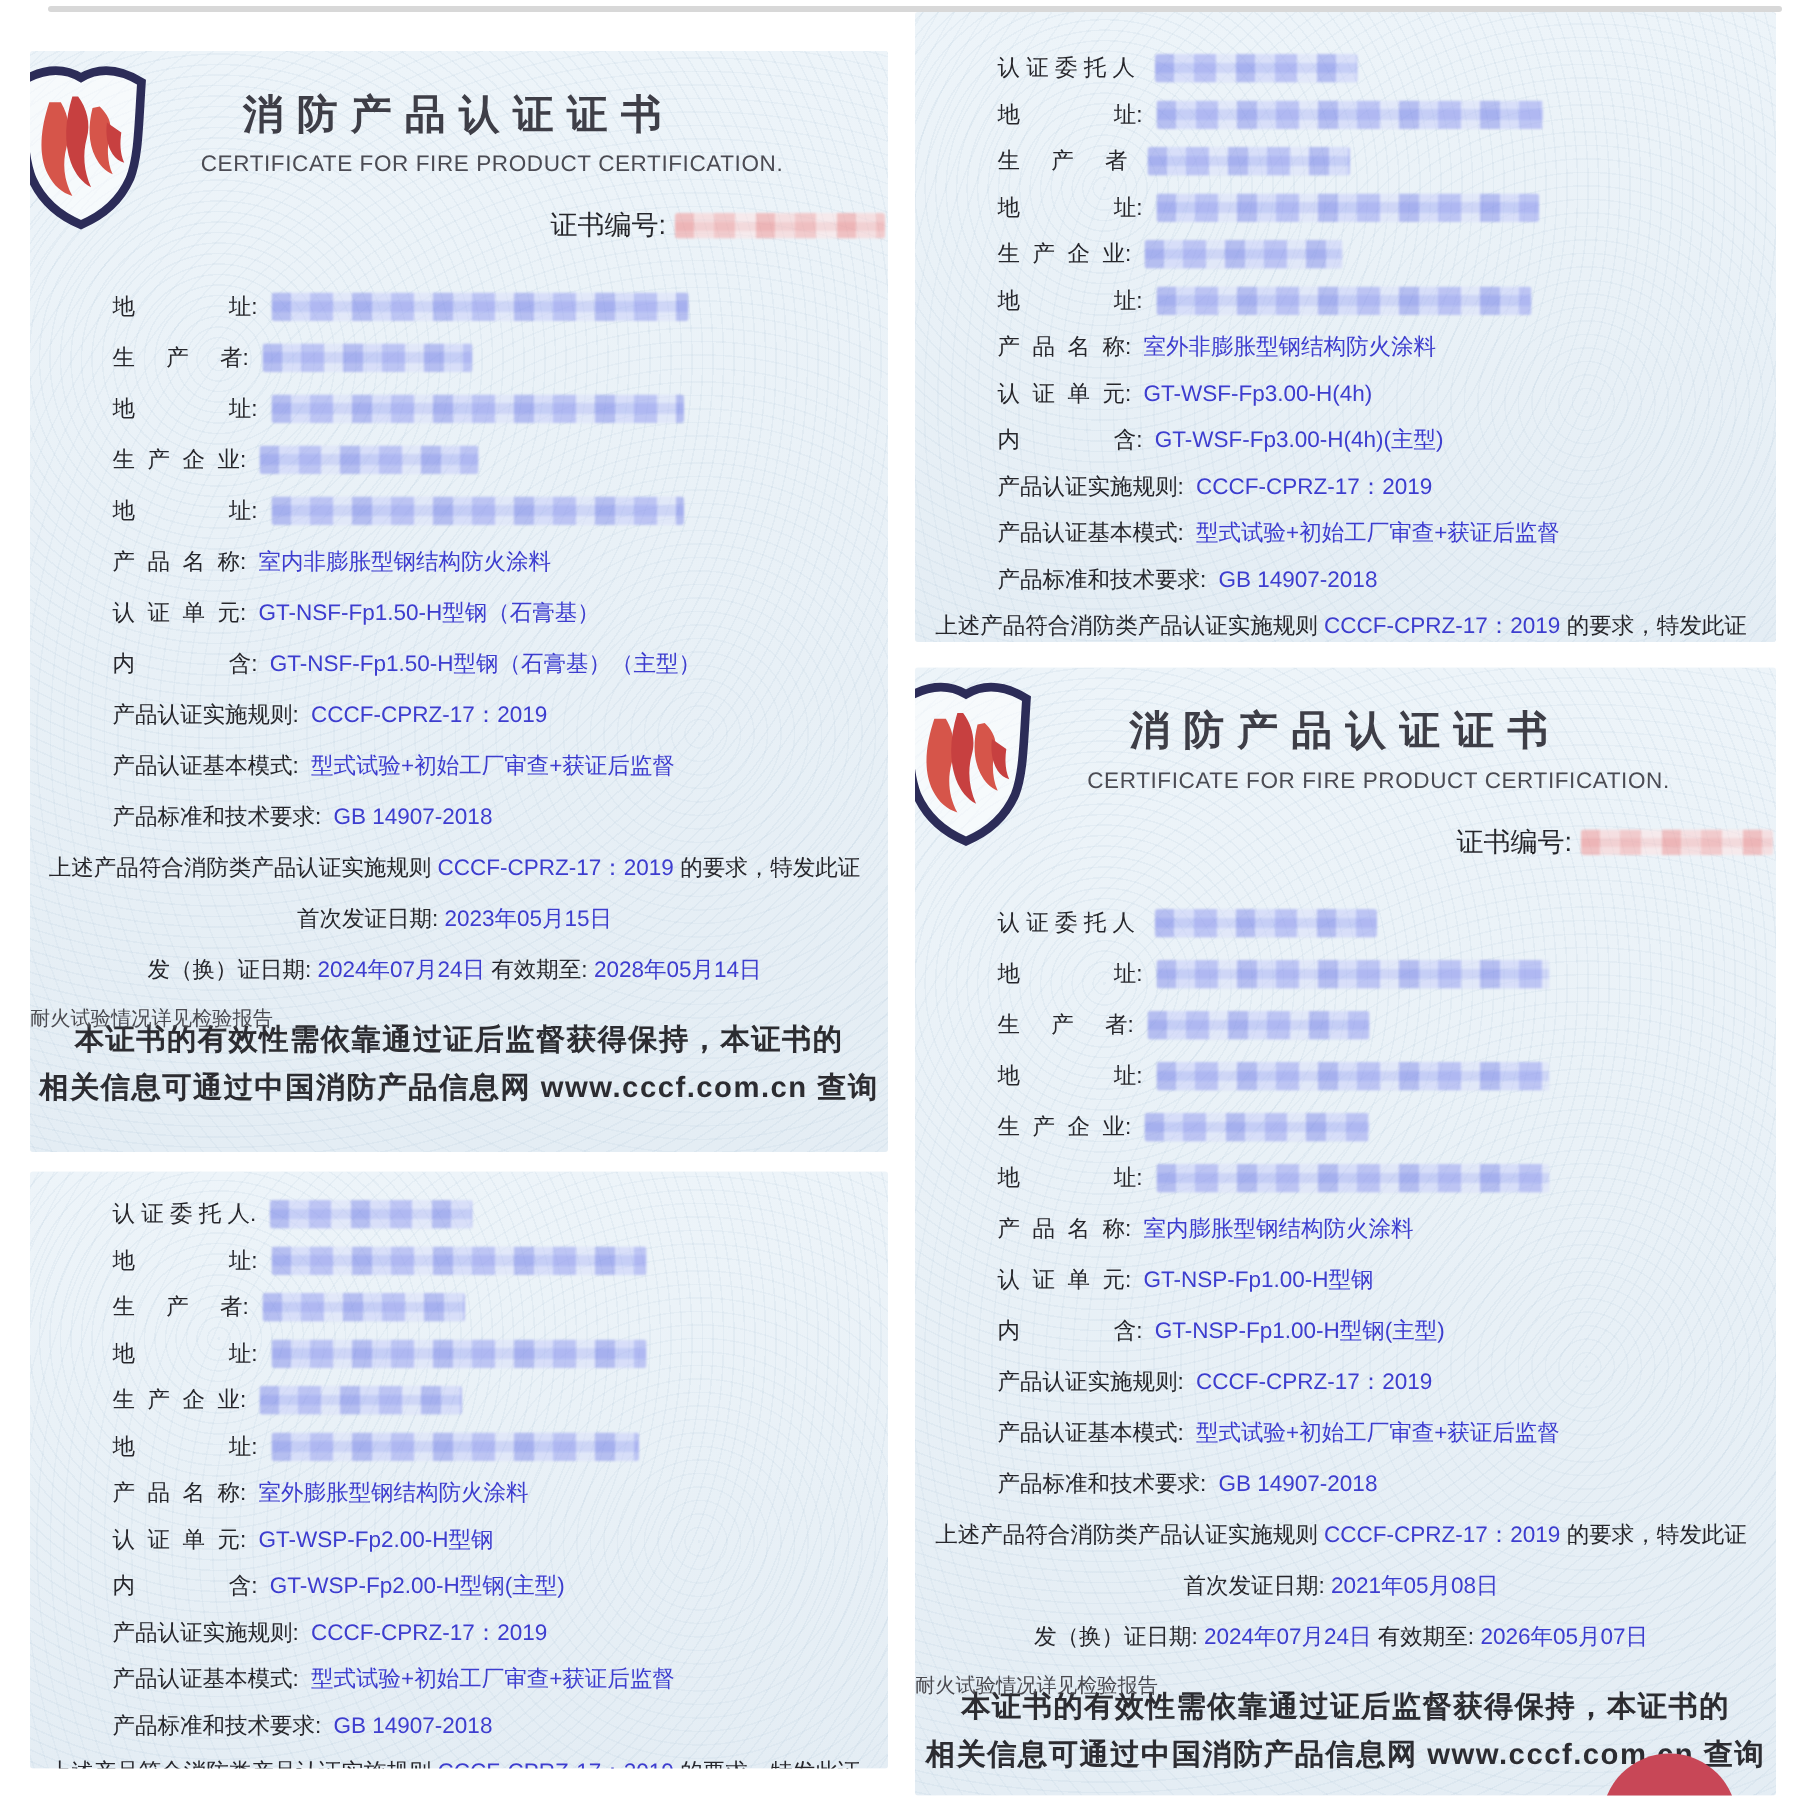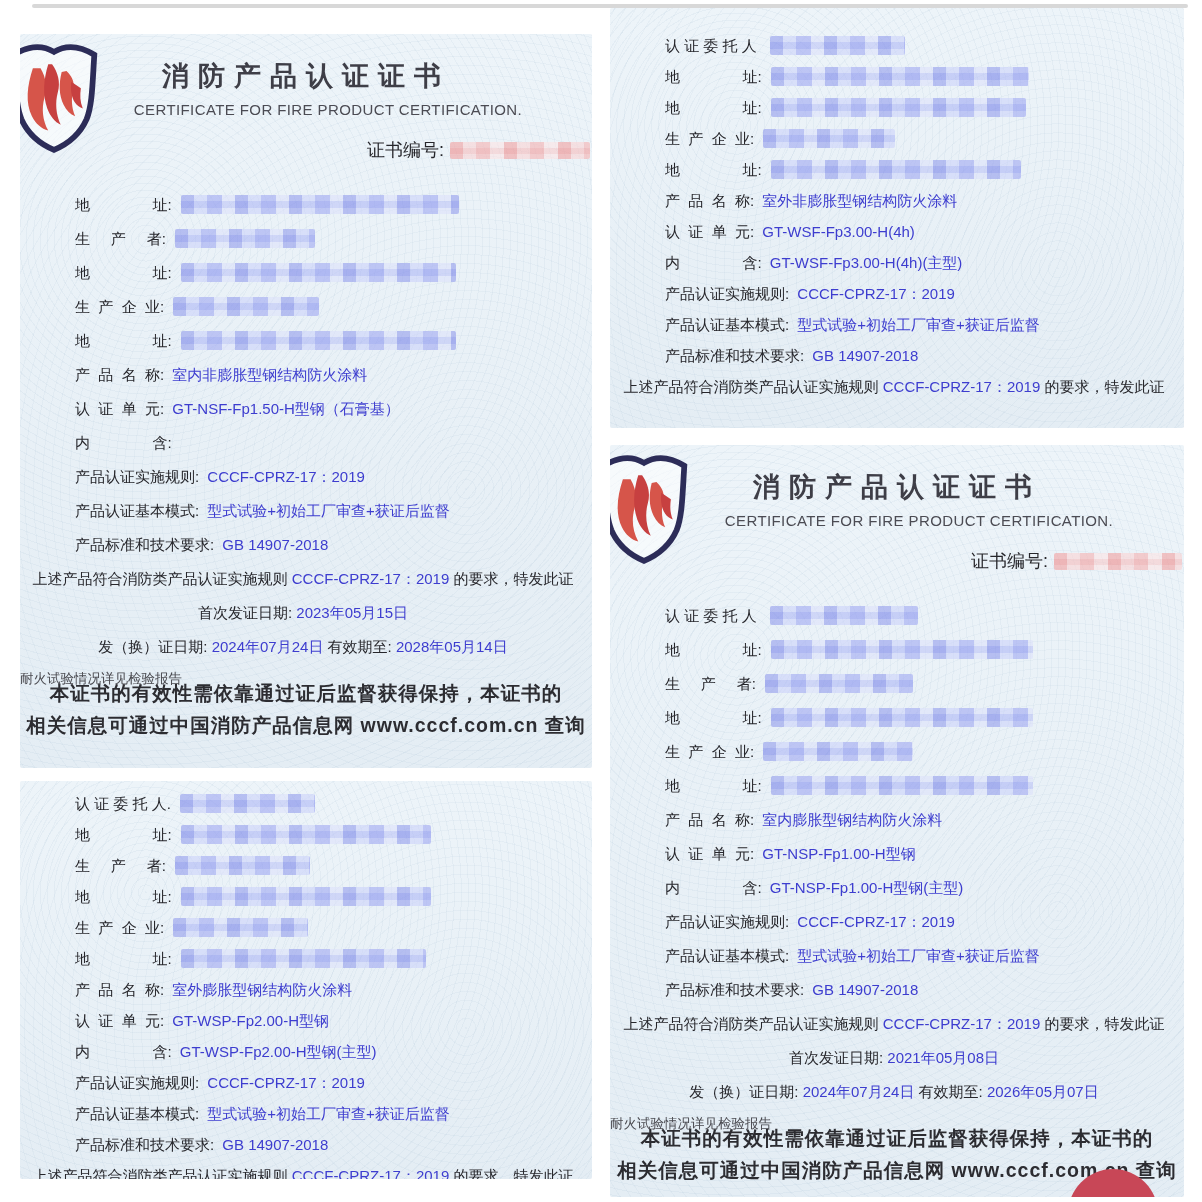--- a/index.html
+++ b/index.html
@@ -18,21 +18,21 @@
   #cert-d{left:610px;top:445px;width:574px;height:752px;}
 
   .chead{position:relative;text-align:center;padding-top:24px;height:128px;}
   .logo{position:absolute;left:-14px;top:4px;}
   .ctitle{font-size:27px;font-weight:bold;letter-spacing:9px;color:#3e3e47;}
   .csub{margin-top:7px;font-size:15px;color:#4b4b53;letter-spacing:0.4px;padding-left:44px;}
   .certno{display:flex;justify-content:flex-end;align-items:center;margin-top:20px;
           padding-right:2px;font-size:18px;color:#26262b;}
 
   .rows{margin-top:8px;}
-  .cert-b .rows{padding-top:12px;margin-top:0;}
+  .cert-b .rows{padding-top:0;margin-top:18px;}
   .cert-c .rows{padding-top:27px;margin-top:0;}
   .row{display:flex;align-items:center;padding-left:55px;margin-bottom:13px;
        font-size:15px;line-height:21px;}
   .cert-b .row,.cert-c .row{margin-bottom:10px;}
   .row.center{justify-content:center;padding-left:0;padding-right:6px;}
   .lab{white-space:pre;color:#26262b;}
   .val{color:#3d3dcf;margin-left:4px;white-space:pre;}
   .seg{white-space:pre;}
   .seg.dark{color:#26262b;}
   .seg.blue{color:#3d3dcf;}
@@ -101,20 +101,21 @@
         <div class="row">
           <span class="lab">产  品  名  称: </span>
           <span class="val">室内非膨胀型钢结构防火涂料</span>
         </div>
         <div class="row">
           <span class="lab">认  证  单  元: </span>
           <span class="val">GT-NSF-Fp1.50-H型钢（石膏基）</span>
         </div>
         <div class="row">
           <span class="lab">内               含: </span>
+          <span class="val">GT-NSF-Fp1.50-H型钢（石膏基）（主型）</span>
         </div>
         <div class="row">
           <span class="lab">产品认证实施规则: </span>
           <span class="val">CCCF-CPRZ-17：2019</span>
         </div>
         <div class="row">
           <span class="lab">产品认证基本模式: </span>
           <span class="val">型式试验+初始工厂审查+获证后监督</span>
         </div>
         <div class="row">
@@ -204,20 +205,24 @@
 
   <section class="cert cert-c" id="cert-c">
     <div class="rows">
         <div class="row">
           <span class="lab">认 证 委 托 人  </span>
           <span class="redact" style="width: 135px;"></span>
         </div>
         <div class="row">
           <span class="lab">地               址: </span>
           <span class="redact" style="width: 258px;"></span>
+        </div>
+        <div class="row">
+          <span class="lab">生     产     者  </span>
+          <span class="redact" style="width: 135px;"></span>
         </div>
         <div class="row">
           <span class="lab">地               址: </span>
           <span class="redact" style="width: 255px;"></span>
         </div>
         <div class="row">
           <span class="lab">生  产  企  业: </span>
           <span class="redact" style="width: 132px;"></span>
         </div>
         <div class="row">

